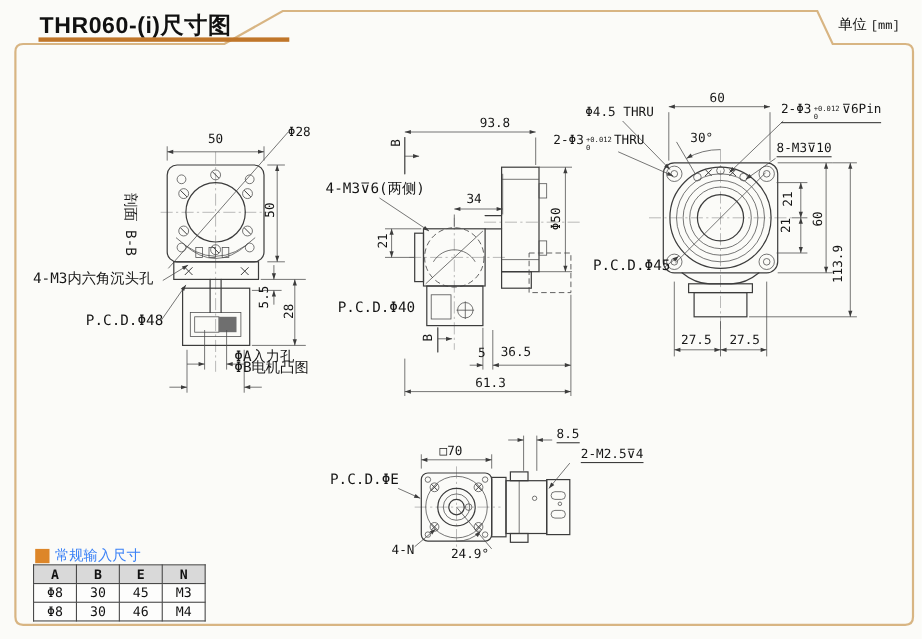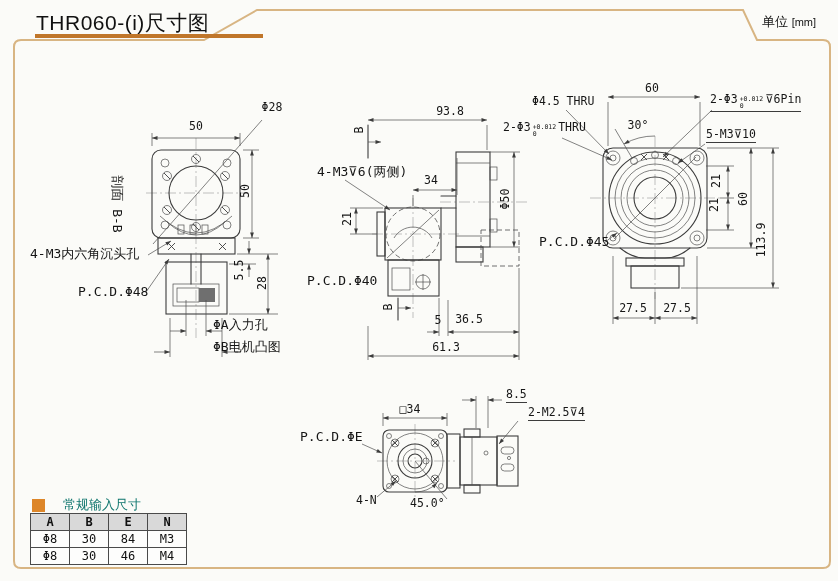--- a/index.html
+++ b/index.html
@@ -16,26 +16,26 @@
   
   .lbl{position:absolute;font-family:"DejaVu Sans Mono","DejaVu Sans",sans-serif;
        font-size:11.5px;line-height:1.15;color:#161616;white-space:nowrap;}
   .ctr{transform:translate(-50%,-50%);}
   .rot{transform:translate(-50%,-50%) rotate(-90deg);}
   .rot90{transform:translate(-50%,-50%) rotate(90deg);}
   .undl{border-bottom:1px solid #3c3c3c;padding-bottom:1px;}
   .big{font-size:13px;}
   .tol{display:inline-flex;flex-direction:column;font-size:6.5px;line-height:1.05;
        vertical-align:2px;margin:0 2px;}
-  .title{position:absolute;left:36px;top:9px;font-size:21px;font-weight:normal;
+  .title{position:absolute;left:36px;top:9px;font-size:21px;font-weight:bold;
          color:#111;letter-spacing:.5px;font-family:"Liberation Sans",sans-serif;}
   .underbar{position:absolute;left:35px;top:34px;width:228px;height:4px;}
   .unit{position:absolute;left:762px;top:13px;font-size:13px;color:#111;}
-  .unit .mm{font-size:11px;font-family:Liberation Sans, sans-serif;}
-  .legend{position:absolute;left:32px;top:496px;font-size:13px;color:#0f766e;display:flex;align-items:center;gap:18px;}
+  .unit .mm{font-size:11px;font-family:Liberation Mono, monospace;}
+  .legend{position:absolute;left:32px;top:496px;font-size:13px;color:#3b82f6;display:flex;align-items:center;gap:5px;}
   .legend .sq{display:inline-block;width:13px;height:13px;}
   table.sizes{position:absolute;left:30px;top:513px;border-collapse:collapse;
        font-family:"DejaVu Sans Mono","DejaVu Sans",sans-serif;font-size:12px;color:#111;}
   table.sizes th,table.sizes td{border:1px solid #4a4a4a;text-align:center;padding:0;height:16px;}
   table.sizes th{background:#d9d9d9;font-weight:600;width:38px;}
   table.sizes td{background:#fdfdfc;width:38px;}
 </style>
 </head>
 <body>
 
@@ -285,85 +285,85 @@
   <div class="title">THR060-(i)尺寸图</div>
   <div class="underbar" style="background:#c0762a;"></div>
   <div class="unit">
     <span>单位</span>
     <span class="mm">[mm]</span>
   </div>
 
   <div class="lbl rot90 big" style="left:117px;top:204px">剖面 B-B</div>
   <div class="lbl ctr" style="left:196px;top:127px">50</div>
   <div class="lbl rot" style="left:246px;top:191px">50</div>
-  <div class="lbl ctr" style="left:272px;top:108px">Φ28</div>
+  <div class="lbl ctr" style="left:272px;top:120px">Φ28</div>
   <div class="lbl big" style="left:30px;top:247px">4-M3内六角沉头孔</div>
   <div class="lbl big" style="left:78px;top:285px">P.C.D.Φ48</div>
   <div class="lbl rot" style="left:240px;top:270px">5.5</div>
   <div class="lbl rot" style="left:263px;top:283px">28</div>
   <div class="lbl big" style="left:213px;top:318px">ΦA入力孔</div>
-  <div class="lbl big" style="left:213px;top:340px">ΦB电机凸图</div>
+  <div class="lbl big" style="left:213px;top:328px">ΦB电机凸图</div>
 
   <div class="lbl ctr" style="left:450px;top:112px">93.8</div>
   <div class="lbl rot" style="left:360px;top:130px">B</div>
-  <div class="lbl big" style="left:317px;top:165px">4-M3⊽6(两侧)</div>
+  <div class="lbl big" style="left:296px;top:165px">4-M3⊽6(两侧)</div>
   <div class="lbl ctr" style="left:431px;top:181px">34</div>
   <div class="lbl rot" style="left:348px;top:219px">21</div>
   <div class="lbl big" style="left:307px;top:274px">P.C.D.Φ40</div>
   <div class="lbl rot" style="left:389px;top:307px">B</div>
   <div class="lbl rot" style="left:506px;top:199px">Φ50</div>
   <div class="lbl ctr" style="left:438px;top:321px">5</div>
   <div class="lbl ctr" style="left:469px;top:320px">36.5</div>
   <div class="lbl ctr" style="left:446px;top:348px">61.3</div>
 
   <div class="lbl" style="left:532px;top:95px">Φ4.5 THRU</div>
   <div class="lbl" style="left:503px;top:121px"><span>2-Φ3</span><span class="tol">
         <span>+0.012</span>
         <span>0</span>
       </span><span>THRU</span></div>
   <div class="lbl ctr" style="left:652px;top:89px">60</div>
   <div class="lbl ctr" style="left:638px;top:126px">30°</div>
   <div class="lbl undl" style="left:710px;top:93px"><span>2-Φ3</span><span class="tol">
         <span>+0.012</span>
         <span>0</span>
       </span><span>⊽6Pin</span></div>
-  <div class="lbl undl" style="left:706px;top:128px">5-M3⊽10</div>
+  <div class="lbl undl" style="left:706px;top:128px">8-M3⊽10</div>
   <div class="lbl rot" style="left:717px;top:181px">21</div>
   <div class="lbl rot" style="left:715px;top:205px">21</div>
   <div class="lbl rot" style="left:744px;top:199px">60</div>
   <div class="lbl rot" style="left:762px;top:240px">113.9</div>
   <div class="lbl big" style="left:539px;top:235px">P.C.D.Φ45</div>
   <div class="lbl ctr" style="left:633px;top:309px">27.5</div>
   <div class="lbl ctr" style="left:677px;top:309px">27.5</div>
 
   <div class="lbl undl" style="left:506px;top:388px">8.5</div>
-  <div class="lbl ctr" style="left:410px;top:410px">□34</div>
+  <div class="lbl ctr" style="left:410px;top:410px">□70</div>
   <div class="lbl undl" style="left:528px;top:406px">2-M2.5⊽4</div>
   <div class="lbl big" style="left:300px;top:430px">P.C.D.ΦE</div>
   <div class="lbl" style="left:356px;top:494px">4-N</div>
-  <div class="lbl" style="left:410px;top:497px">45.0°</div>
+  <div class="lbl" style="left:410px;top:497px">24.9°</div>
 
   <div class="legend">
     <span class="sq" style="background:#dd8629;"></span>
     <span>常规输入尺寸</span>
   </div>
   <table class="sizes">
     <thead>
       <tr>
         <th>A</th>
         <th>B</th>
         <th>E</th>
         <th>N</th>
       </tr>
     </thead>
     <tbody>
       <tr>
         <td>Φ8</td>
         <td>30</td>
-        <td>84</td>
+        <td>45</td>
         <td>M3</td>
       </tr>
       <tr>
         <td>Φ8</td>
         <td>30</td>
         <td>46</td>
         <td>M4</td>
       </tr>
     </tbody>
   </table>

